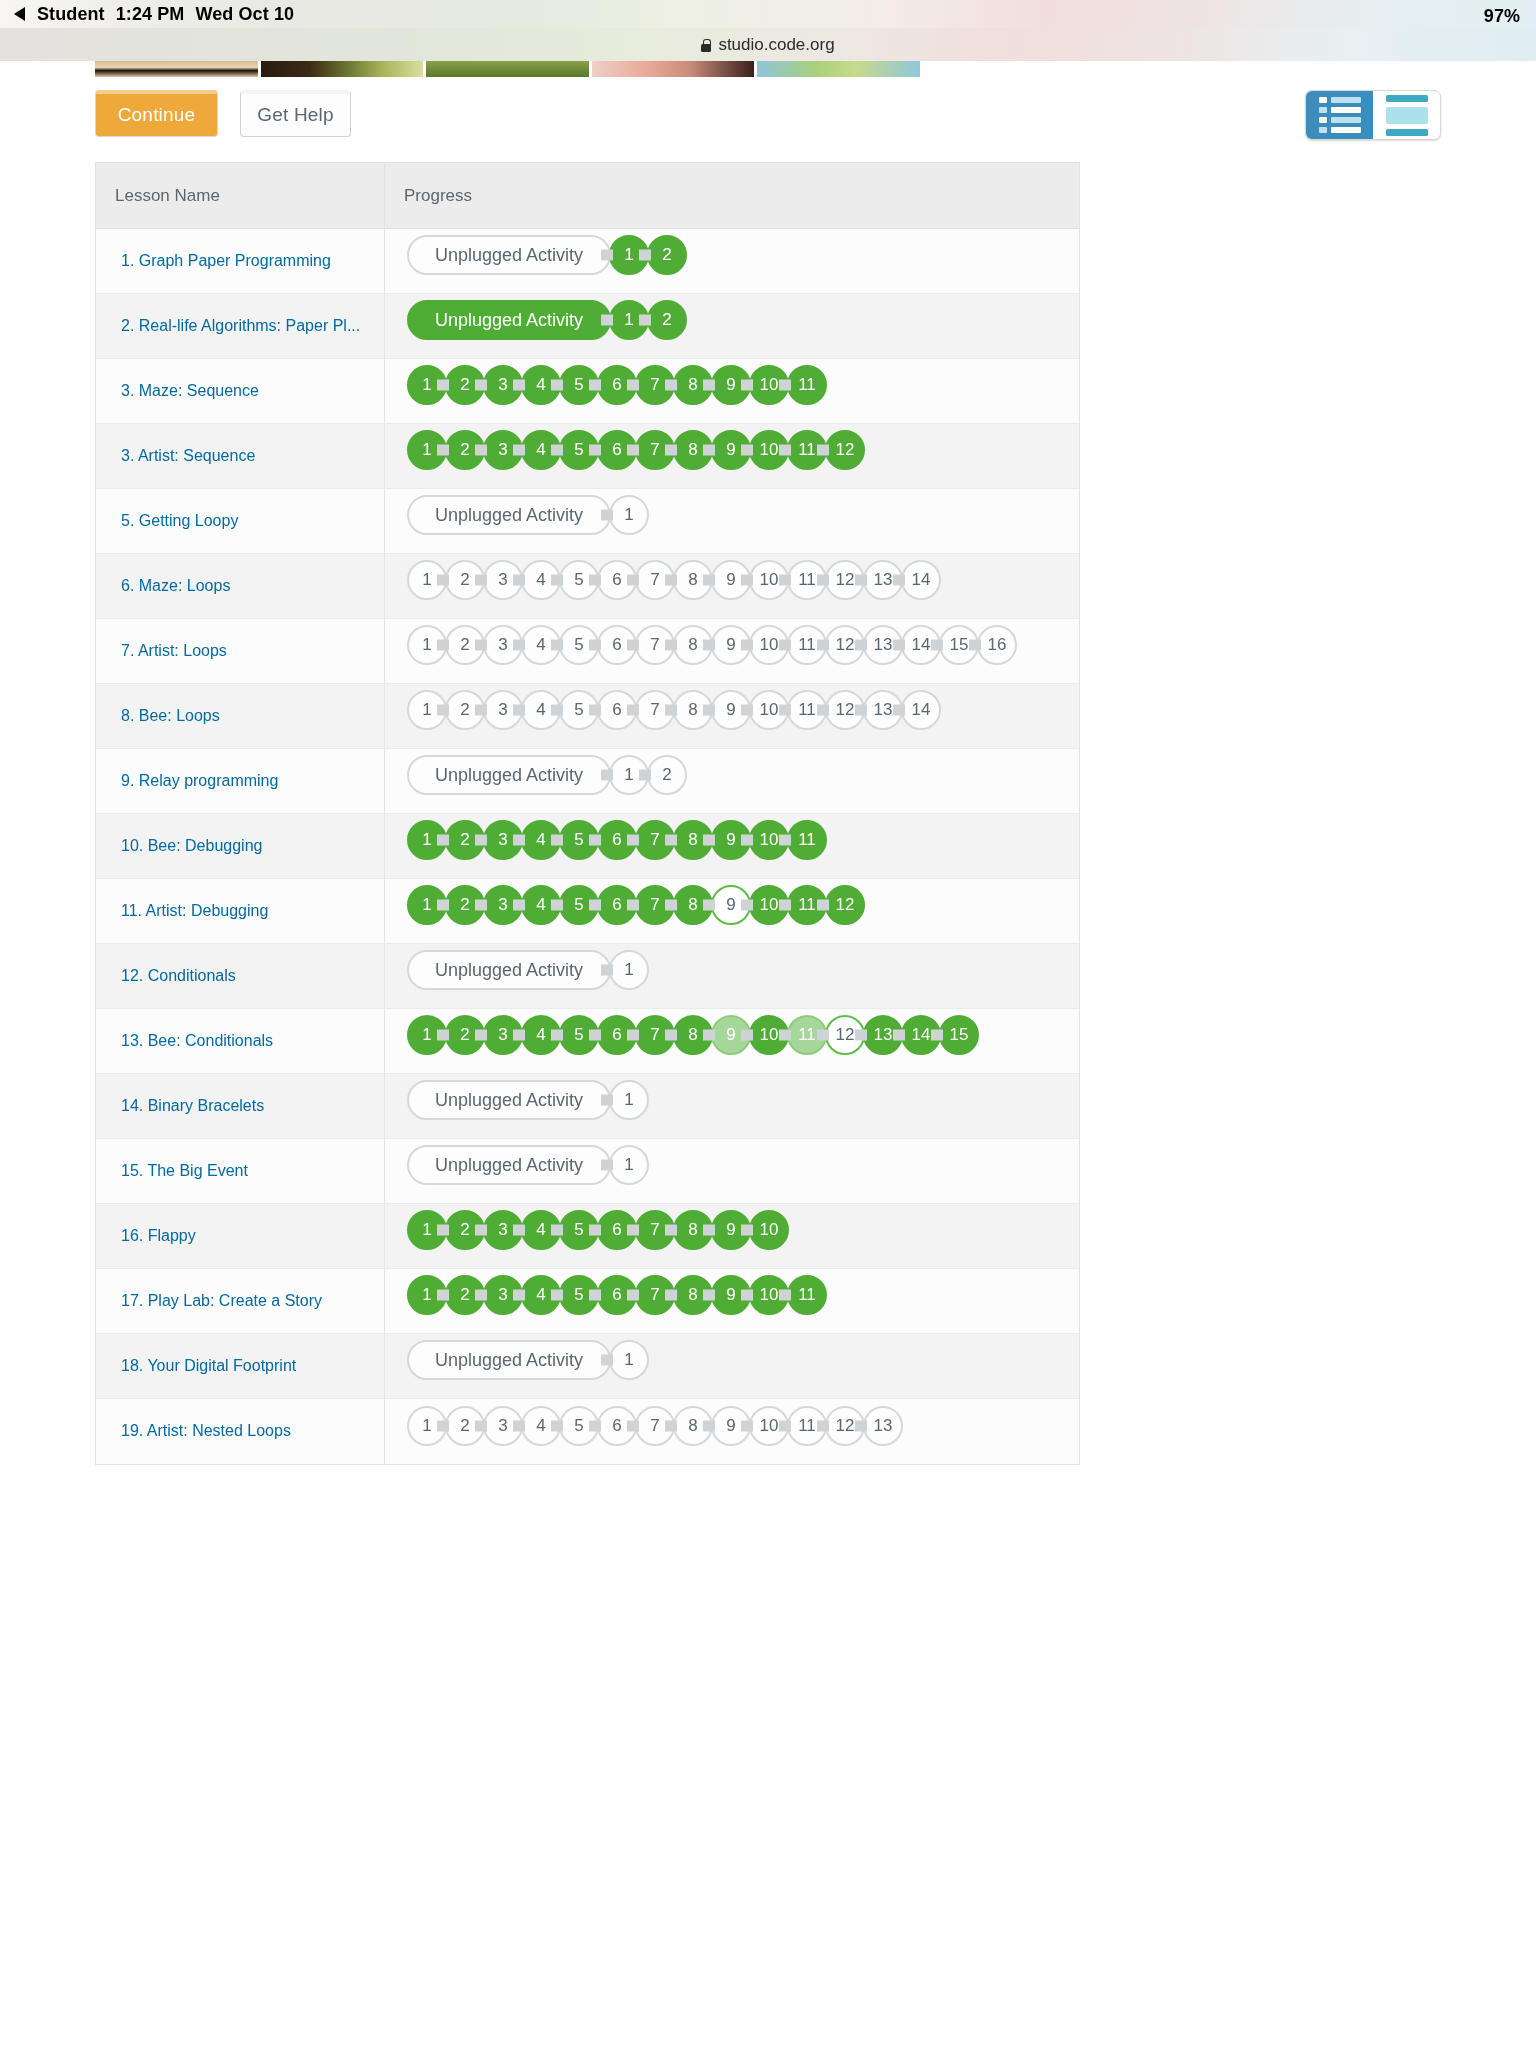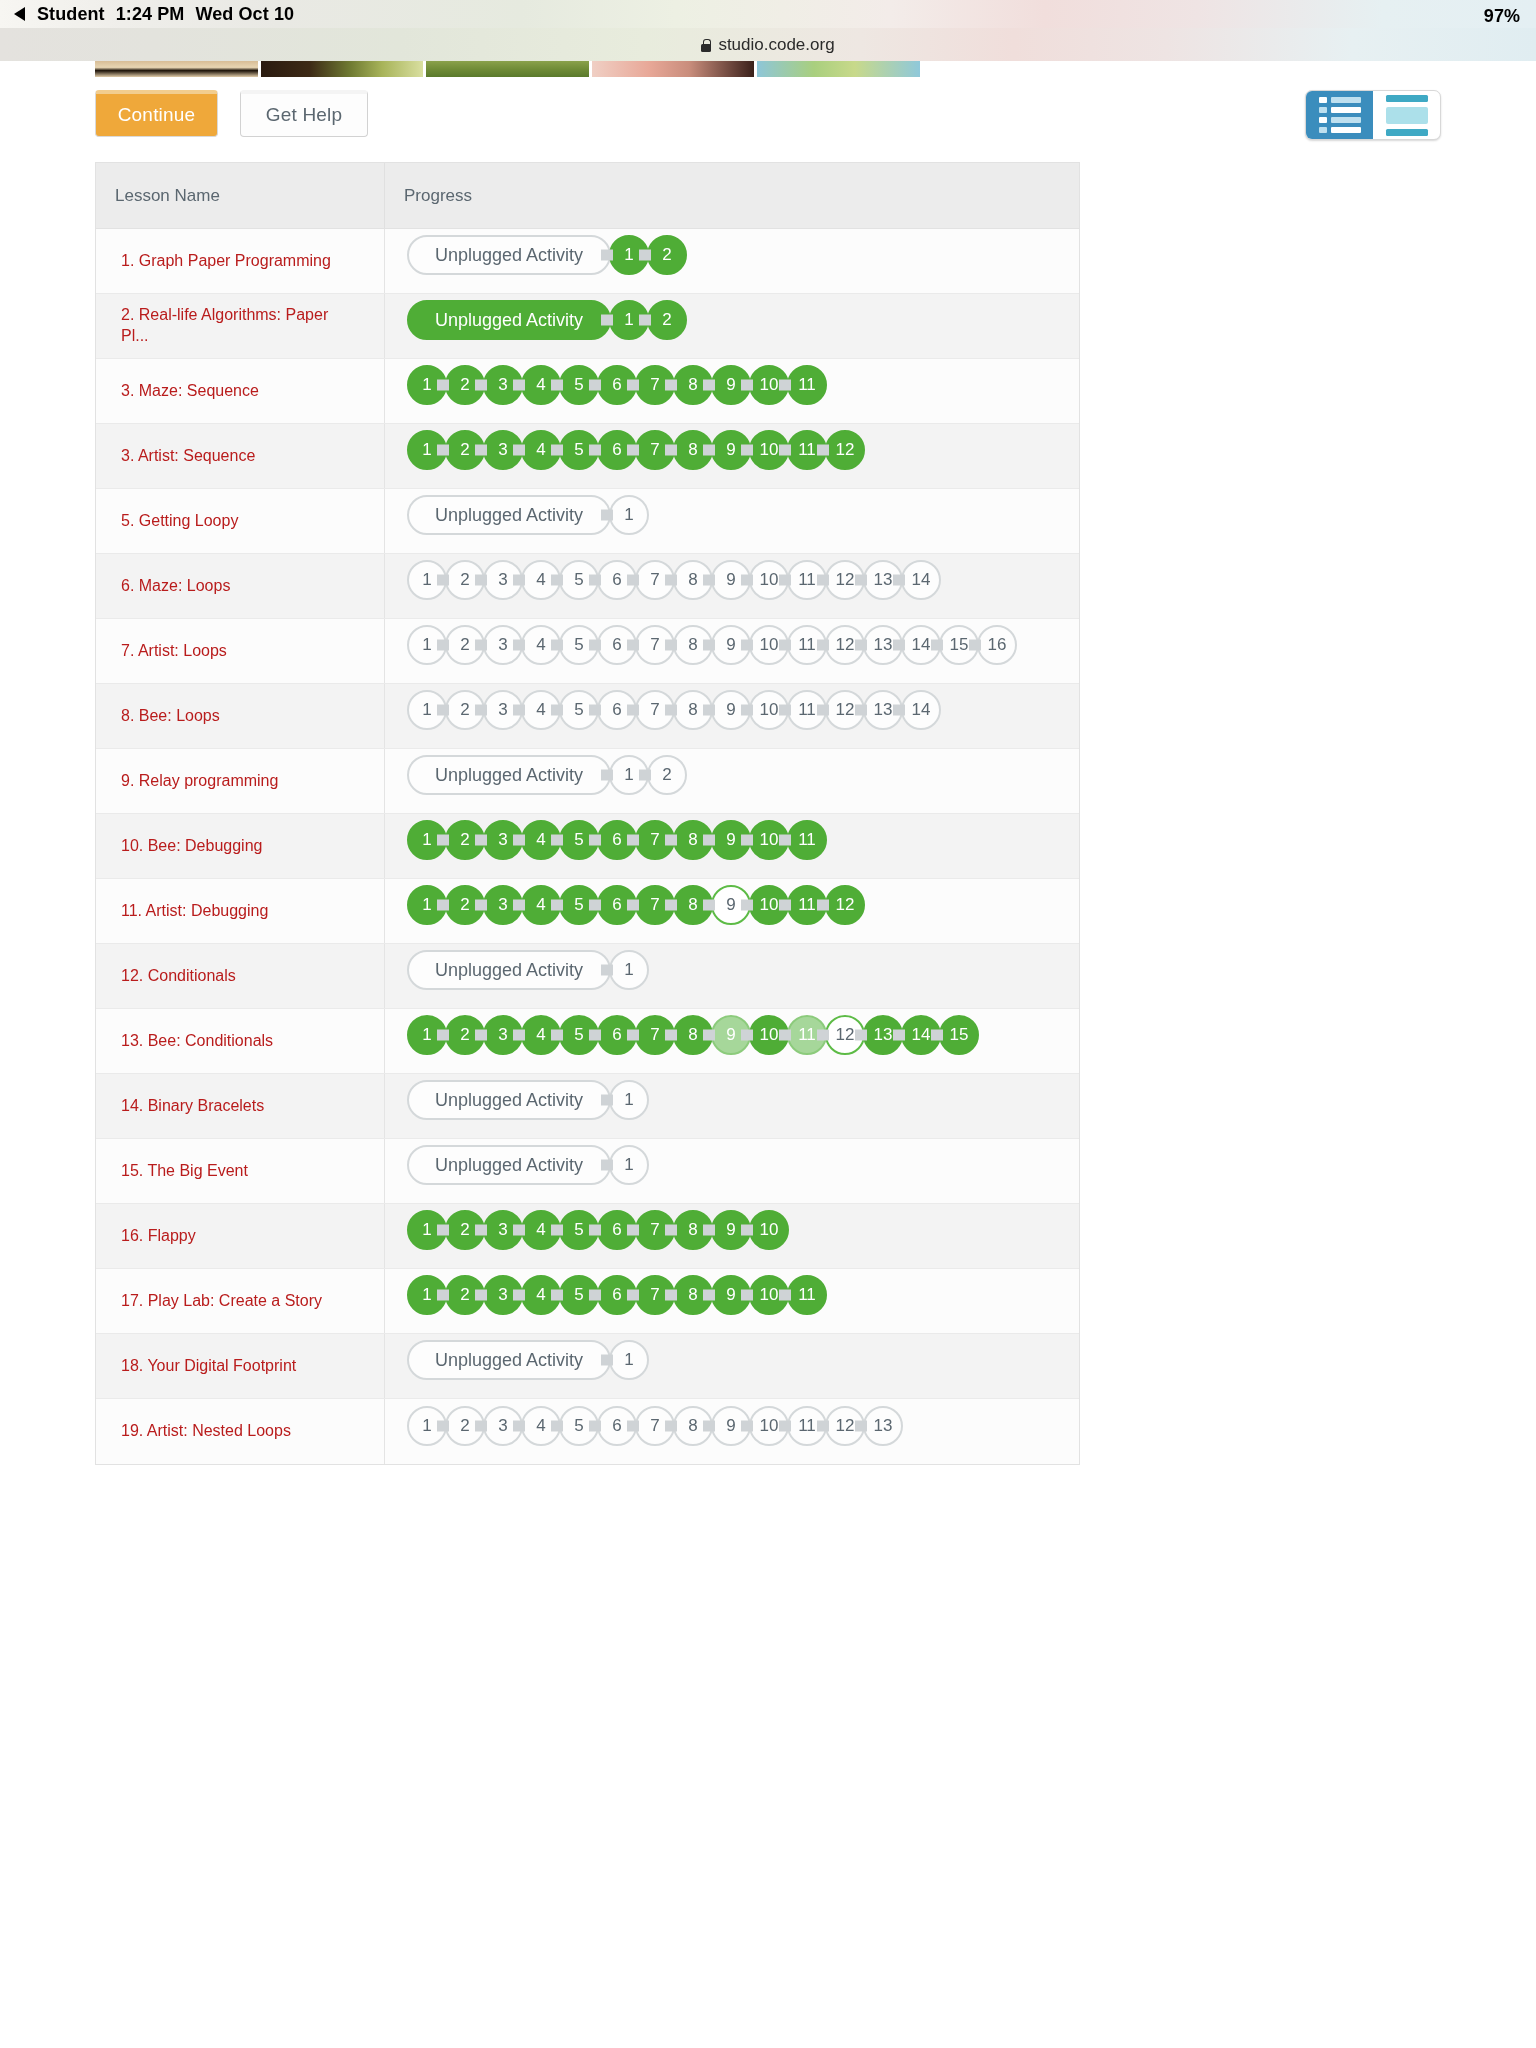--- a/index.html
+++ b/index.html
@@ -96,21 +96,21 @@
     letter-spacing: .2px;
   }
   #continue-btn {
     width: 123px; height: 47px;
     background: #efa83a;
     border: 1px solid #d9d9d9;
     border-top: 4px solid #f2cd8e;
     color: #ffffff;
   }
   #gethelp-btn {
-    width: 128px; height: 47px;
+    width: 111px; height: 47px;
     margin-left: 22px;
     background: #fdfdfd;
     border: 1px solid #d2d2d2;
     border-top: 4px solid #f4f4f4;
     color: #5b6770;
   }
   #view-toggle {
     margin-left: auto;
     display: flex;
     width: 136px; height: 50px;
@@ -160,22 +160,22 @@
     border-bottom: 1px solid #eaeaea;
     min-height: 65px;
     background: #fcfcfc;
   }
   .trow:nth-child(even) { background: #f3f3f3; }
   .trow:last-child { border-bottom: none; }
   .cell-name {
     width: 289px; flex: none;
     border-right: 1px solid #e4e4e4;
     display: flex; align-items: center;
-    padding: 10px 28px 10px 25px;
-    font-size: 16px; color: #b91c1c;
+    padding: 10px 17px 10px 25px;
+    font-size: 16px; color: #0369a1;
     line-height: 1.3;
   }
   .cell-prog {
     flex: 1;
     display: flex; align-items: center;
     padding: 0 10px 12px 22px;
   }
   .bubbles {
     display: flex; flex-wrap: wrap;
     align-items: center;

